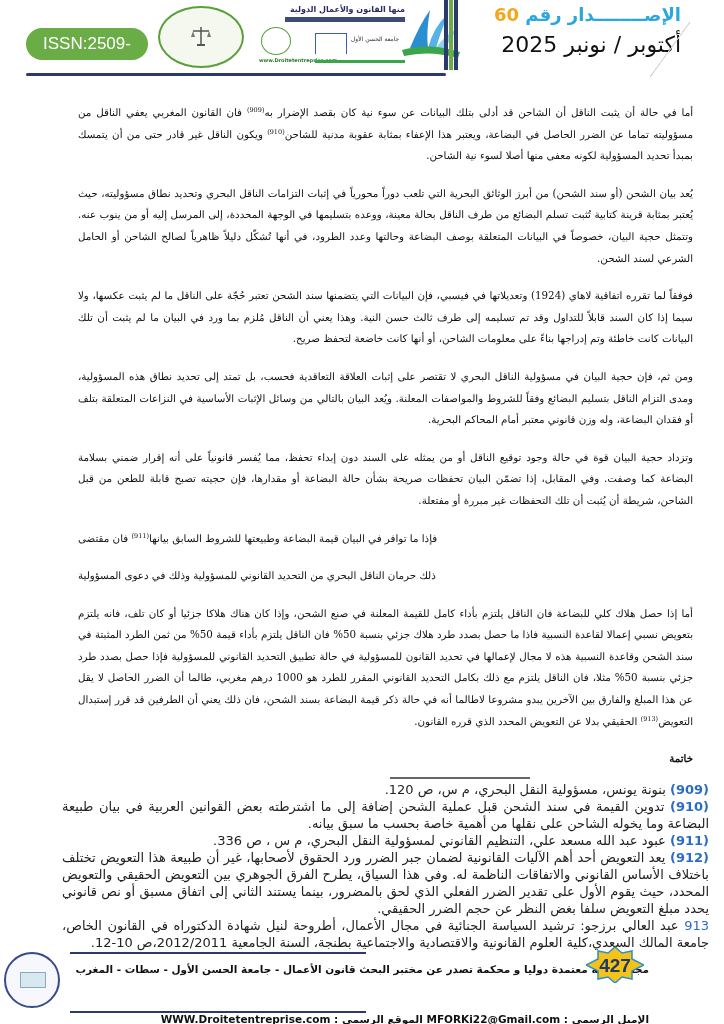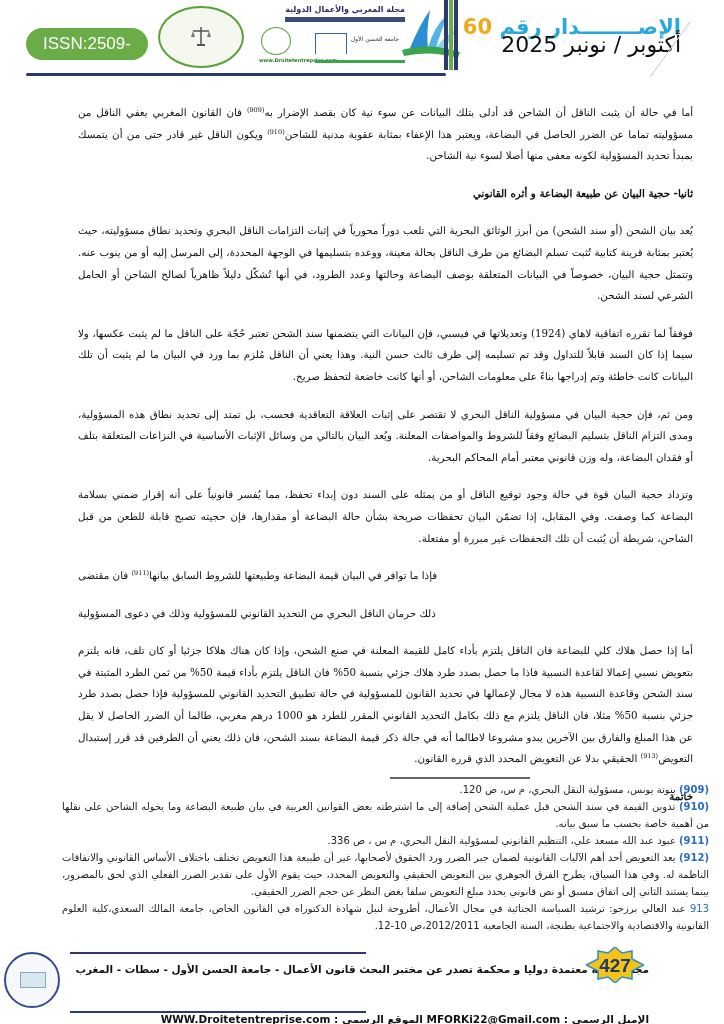--- a/index.html
+++ b/index.html
@@ -12,32 +12,32 @@
   .banner-title { position:absolute; right:0; top:0; font-size:8px; color:#2a2a6a; font-weight:bold; direction:rtl; white-space:nowrap; }
   .banner-sub { position:absolute; right:0; top:12px; width:120px; height:5px; background:#3c4a7c; }
   .banner-mini { position:absolute; left:6px; top:22px; width:28px; height:26px; border-radius:50%; border:1.5px solid #5aa03a; }
   .banner-ua { position:absolute; left:60px; top:28px; width:30px; height:20px; border:1px solid #3a5fb0; border-bottom:none; }
   .banner-univ { position:absolute; left:96px; top:30px; font-size:6px; color:#333; white-space:nowrap; direction:rtl; }
   .banner-url { position:absolute; left:4px; top:52px; font-size:5px; color:#2a7a2a; font-weight:bold; }
   .banner-green { position:absolute; left:60px; top:55px; width:90px; height:3px; background:#3aa54a; }
   .book { position:absolute; left:400px; top:4px; width:62px; height:62px; }
   .vbars { position:absolute; left:444px; top:0; width:14px; height:70px; }
   .vbars span { position:absolute; top:0; height:70px; width:4px; }
-  .issue-label { position:absolute; right:43px; top:15px; font-size:21px; font-weight:bold; color:#2aa8dc; direction:rtl; white-space:nowrap; }
+  .issue-label { position:absolute; right:43px; top:4px; font-size:18px; font-weight:bold; color:#2aa8dc; direction:rtl; white-space:nowrap; }
   .issue-num { color:#f2a81a; }
   .issue-date { position:absolute; right:43px; top:32px; font-size:22px; font-weight:normal; color:#111; direction:rtl; white-space:nowrap; }
   .diag { position:absolute; left:650px; top:22px; width:40px; height:55px; }
   .header-rule { position:absolute; left:26px; top:73px; width:420px; height:3px; background:#2a3a6a; border-radius:2px; }
   .body-text { position:absolute; left:62px; top:86px; width:647px; direction:rtl; text-align:justify; font-family:"DejaVu Serif", serif; font-size:10.3px; line-height:21.6px; }
   .body-text p { margin:16px; }
   .body-text .heading { font-weight:bold; }
   .body-text .narrow2 { padding-right:10px; text-align:left; }
   sup { font-size:6.5px; line-height:0; vertical-align:super; }
   .fn-rule { position:absolute; left:390px; top:777px; width:140px; height:2px; background:#666; }
-  .footnotes { position:absolute; left:62px; top:781px; width:647px; direction:rtl; text-align:justify; font-family:"DejaVu Sans", sans-serif; font-size:10px; line-height:17px; color:#222; }
+  .footnotes { position:absolute; left:62px; top:781px; width:647px; direction:rtl; text-align:justify; font-family:"DejaVu Sans", sans-serif; font-size:13px; line-height:17px; color:#222; }
   .footnotes p { margin:0; }
   .fn-num { color:#2a6cc4; font-weight:bold; }
   .fn-num-plain { color:#2a6cc4;margin-top:10px; }
   .footer-logo { position:absolute; left:4px; top:952px; width:52px; height:52px; border-radius:50%; border:2px solid #3a4a8a; background:#f6f8fb; }
   .footer-logo .inner { position:absolute; left:14px; top:18px; width:24px; height:14px; background:#d8e8f0; border:1px solid #8ab; }
   .footer-rule-top { position:absolute; left:70px; top:952px; width:296px; height:2px; background:#2a3a6a; }
   .footer-rule-bot { position:absolute; left:70px; top:1011px; width:296px; height:2px; background:#2a3a6a; }
   .footer-line1 { position:absolute; right:75px; top:963px; font-size:10.5px; font-weight:bold; direction:rtl; white-space:nowrap; color:#111; }
   .footer-line2 { position:absolute; right:75px; top:986px; font-size:10.5px; font-weight:bold; direction:rtl; white-space:nowrap; color:#111;margin-top:27px; }
   .page-badge { position:absolute; left:586px; top:947px; width:58px; height:36px; }
@@ -54,21 +54,21 @@
     <svg class="scale" viewBox="0 0 24 24">
       <line x1="12" y1="3" x2="12" y2="21" stroke="#555" stroke-width="1.5"></line>
       <line x1="4" y1="7" x2="20" y2="7" stroke="#555" stroke-width="1.5"></line>
       <path d="M2 13 L4 7 L6 13 Z" fill="#777"></path>
       <path d="M18 13 L20 7 L22 13 Z" fill="#777"></path>
       <rect x="8" y="20" width="8" height="2" fill="#555"></rect>
     </svg>
   </div>
 
   <div class="logo-banner">
-    <div class="banner-title">مجلة المغربي والأعمال الدولية</div>
+    <div class="banner-title">منها القانون والأعمال الدولية</div>
     <div class="banner-sub"></div>
     <div class="banner-mini"></div>
     <div class="banner-ua"></div>
     <div class="banner-univ">جامعة الحسن الأول</div>
     <div class="banner-url">www.Droitetentreprise.com</div>
     <div class="banner-green"></div>
   </div>
 
   <svg class="book" viewBox="0 0 62 62">
     <path d="M10 44 Q20 20 30 6 Q26 28 28 44 Z" fill="#2a8fd0"></path>
@@ -94,21 +94,20 @@
     <line x1="38" y1="3" x2="2" y2="52" stroke="#ddd" stroke-width="1"></line>
   </svg>
 
   <div class="header-rule"></div>
 </div>
 
 <div class="body-text">
   <p>
     <span>أما في حالة أن يثبت الناقل أن الشاحن قد أدلى بتلك البيانات عن سوء نية كان بقصد الإضرار به</span><sup>(909)</sup><span> فان القانون المغربي يعفي الناقل من مسؤوليته تماما عن الضرر الحاصل في البضاعة، ويعتبر هذا الإعفاء بمثابة عقوبة مدنية للشاحن</span><sup>(910)</sup><span> ويكون الناقل غير قادر حتى من أن يتمسك بمبدأ تحديد المسؤولية لكونه معفى منها أصلا لسوء نية الشاحن.</span>
   </p>
-  <p class="heading">ثانيا- حجية البيان عن طبيعة البضاعة و أثره القانوني</p>
   <p>يُعد بيان الشحن (أو سند الشحن) من أبرز الوثائق البحرية التي تلعب دوراً محورياً في إثبات التزامات الناقل البحري وتحديد نطاق مسؤوليته، حيث يُعتبر بمثابة قرينة كتابية تُثبت تسلم البضائع من طرف الناقل بحالة معينة، ووعده بتسليمها في الوجهة المحددة، إلى المرسل إليه أو من ينوب عنه. وتتمثل حجية البيان، خصوصاً في البيانات المتعلقة بوصف البضاعة وحالتها وعدد الطرود، في أنها تُشكّل دليلاً ظاهرياً لصالح الشاحن أو الحامل الشرعي لسند الشحن.</p>
   <p>فوفقاً لما تقرره اتفاقية لاهاي (1924) وتعديلاتها في فيسبي، فإن البيانات التي يتضمنها سند الشحن تعتبر حُجّة على الناقل ما لم يثبت عكسها، ولا سيما إذا كان السند قابلاً للتداول وقد تم تسليمه إلى طرف ثالث حسن النية. وهذا يعني أن الناقل مُلزم بما ورد في البيان ما لم يثبت أن تلك البيانات كانت خاطئة وتم إدراجها بناءً على معلومات الشاحن، أو أنها كانت خاضعة لتحفظ صريح.</p>
   <p>ومن ثم، فإن حجية البيان في مسؤولية الناقل البحري لا تقتصر على إثبات العلاقة التعاقدية فحسب، بل تمتد إلى تحديد نطاق هذه المسؤولية، ومدى التزام الناقل بتسليم البضائع وفقاً للشروط والمواصفات المعلنة. ويُعد البيان بالتالي من وسائل الإثبات الأساسية في النزاعات المتعلقة بتلف أو فقدان البضاعة، وله وزن قانوني معتبر أمام المحاكم البحرية.</p>
   <p>وتزداد حجية البيان قوة في حالة وجود توقيع الناقل أو من يمثله على السند دون إبداء تحفظ، مما يُفسر قانونياً على أنه إقرار ضمني بسلامة البضاعة كما وصفت. وفي المقابل، إذا تضمّن البيان تحفظات صريحة بشأن حالة البضاعة أو مقدارها، فإن حجيته تصبح قابلة للطعن من قبل الشاحن، شريطة أن يُثبت أن تلك التحفظات غير مبررة أو مفتعلة.</p>
   <p class="narrow2">
     <span>فإذا ما توافر في البيان قيمة البضاعة وطبيعتها للشروط السابق بيانها</span><sup>(911)</sup><span> فان مقتضى</span>
   </p>
   <p class="narrow2">ذلك حرمان الناقل البحري من التحديد القانوني للمسؤولية وذلك في دعوى  المسؤولية</p>
   <p>
     <span>أما إذا حصل هلاك كلي للبضاعة  فان الناقل يلتزم بأداء كامل للقيمة المعلنة في صنع الشحن، وإذا كان هناك هلاكا جزئيا أو كان تلف، فانه يلتزم بتعويض نسبي إعمالا لقاعدة النسبية فاذا ما حصل بصدد طرد هلاك جزئي بنسبة 50% فان الناقل يلتزم بأداء قيمة 50% من ثمن الطرد المثبتة في سند الشحن وقاعدة النسبية هذه لا مجال لإعمالها في تحديد القانون للمسؤولية في حالة تطبيق التحديد القانوني للمسؤولية فإذا حصل بصدد طرد جزئي بنسبة 50% مثلا، فان الناقل يلتزم مع ذلك بكامل التحديد القانوني المقرر للطرد هو 1000 درهم مغربي، طالما أن الضرر الحاصل لا يقل عن هذا المبلغ والفارق بين الآخرين يبدو مشروعا لاطالما أنه في حالة ذكر قيمة البضاعة بسند الشحن، فان ذلك يعني أن الطرفين قد قرر إستبدال التعويض</span><sup>(913)</sup><span> الحقيقي بدلا عن التعويض المحدد الذي قرره القانون.</span>

